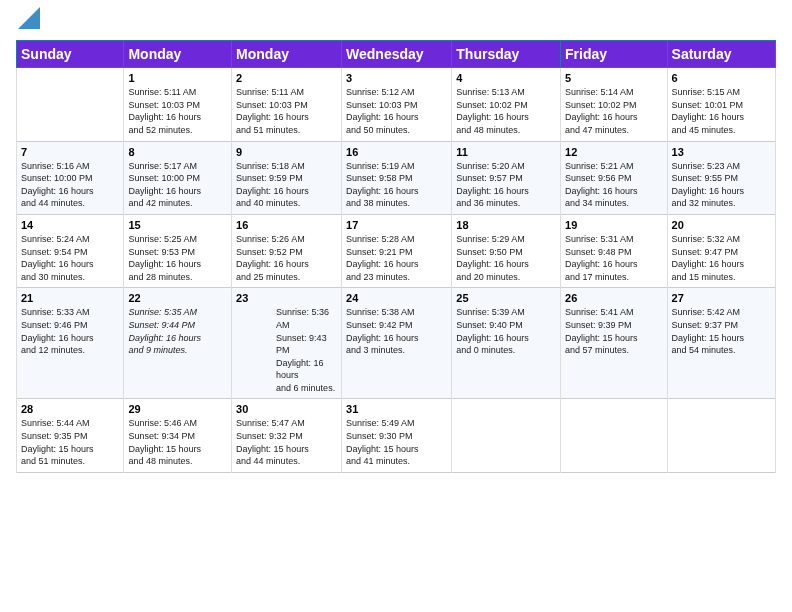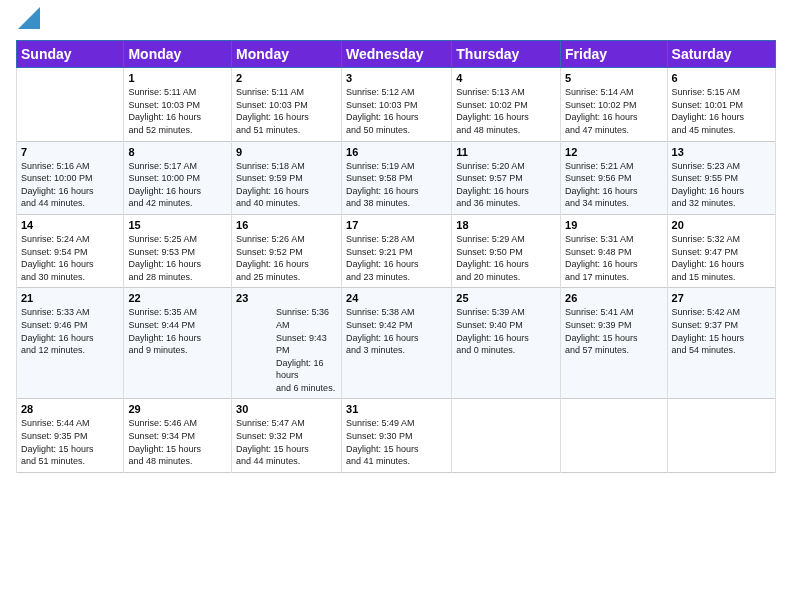--- a/index.html
+++ b/index.html
@@ -277,21 +277,21 @@
         <tr>
           <td>
             <span class="day-num">21</span>
             <div class="day-info" style="white-space: pre-line;">Sunrise: 5:33 AM
 Sunset: 9:46 PM
 Daylight: 16 hours
 and 12 minutes.</div>
           </td>
           <td>
             <span class="day-num">22</span>
-            <div class="day-info" style="white-space: pre-line;">Sunrise: 5:35 AM
+            <div class="day-info" style="white-space: pre-line; font-style: italic;">Sunrise: 5:35 AM
 Sunset: 9:44 PM
 Daylight: 16 hours
 and 9 minutes.</div>
           </td>
           <td>
             <span class="day-num">23</span>
             <div class="day-info" style="white-space: pre-line; margin-left: 40px;">Sunrise: 5:36 AM
 Sunset: 9:43 PM
 Daylight: 16 hours
 and 6 minutes.</div>

